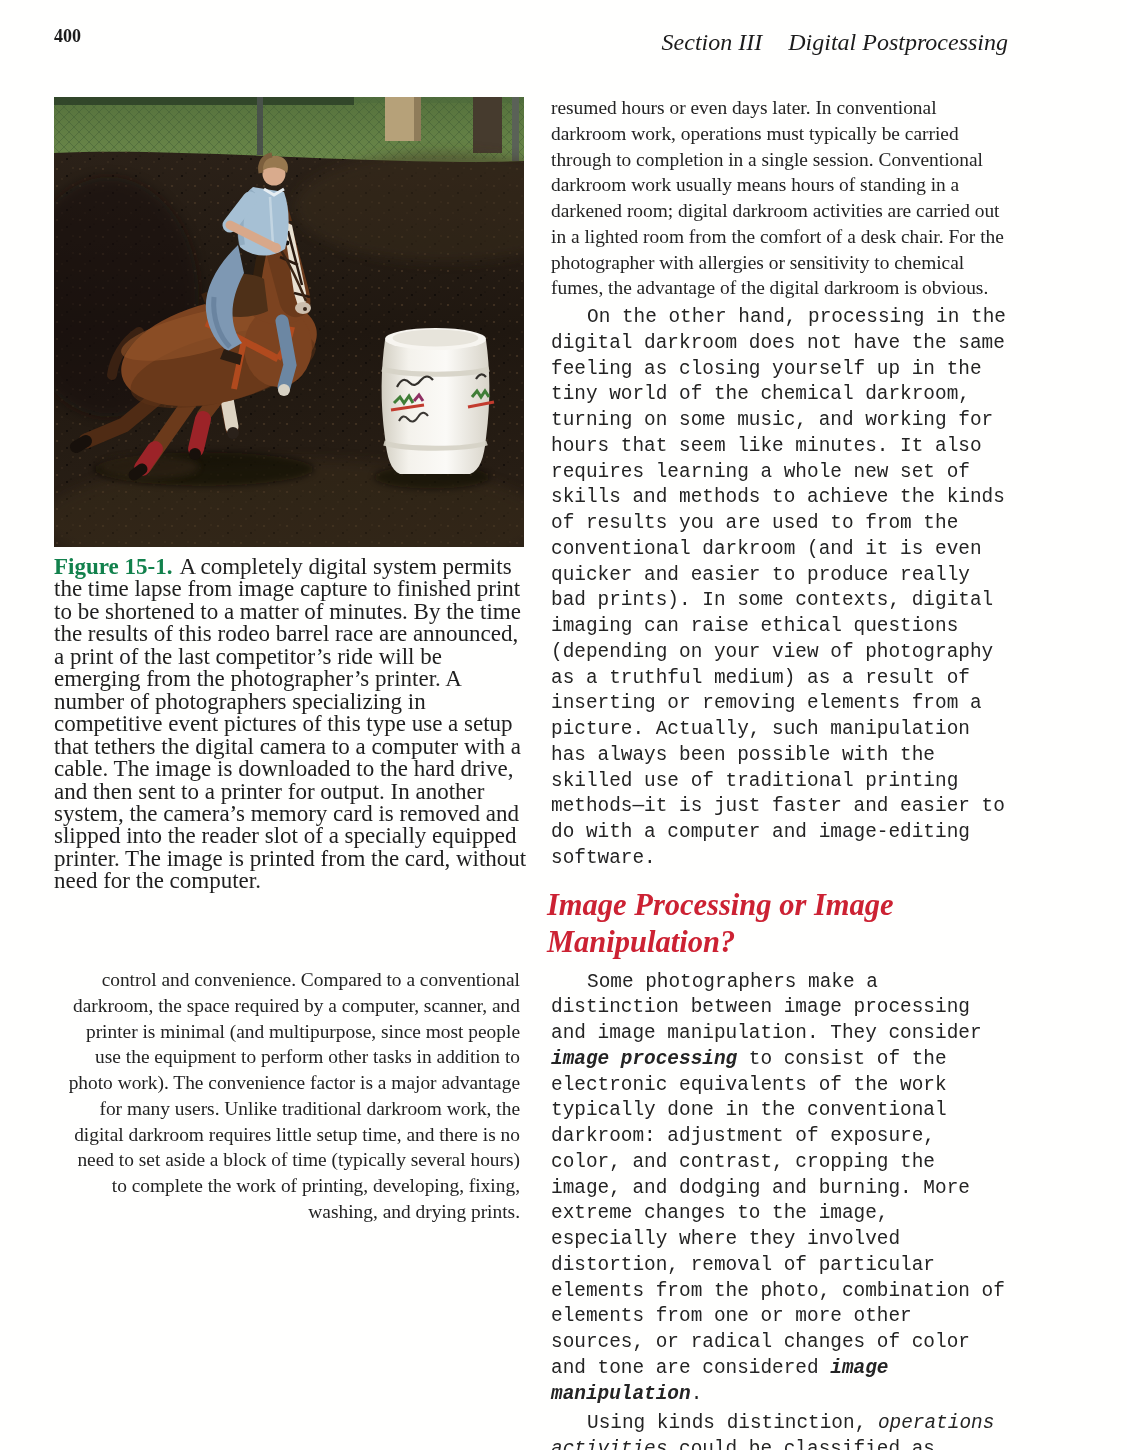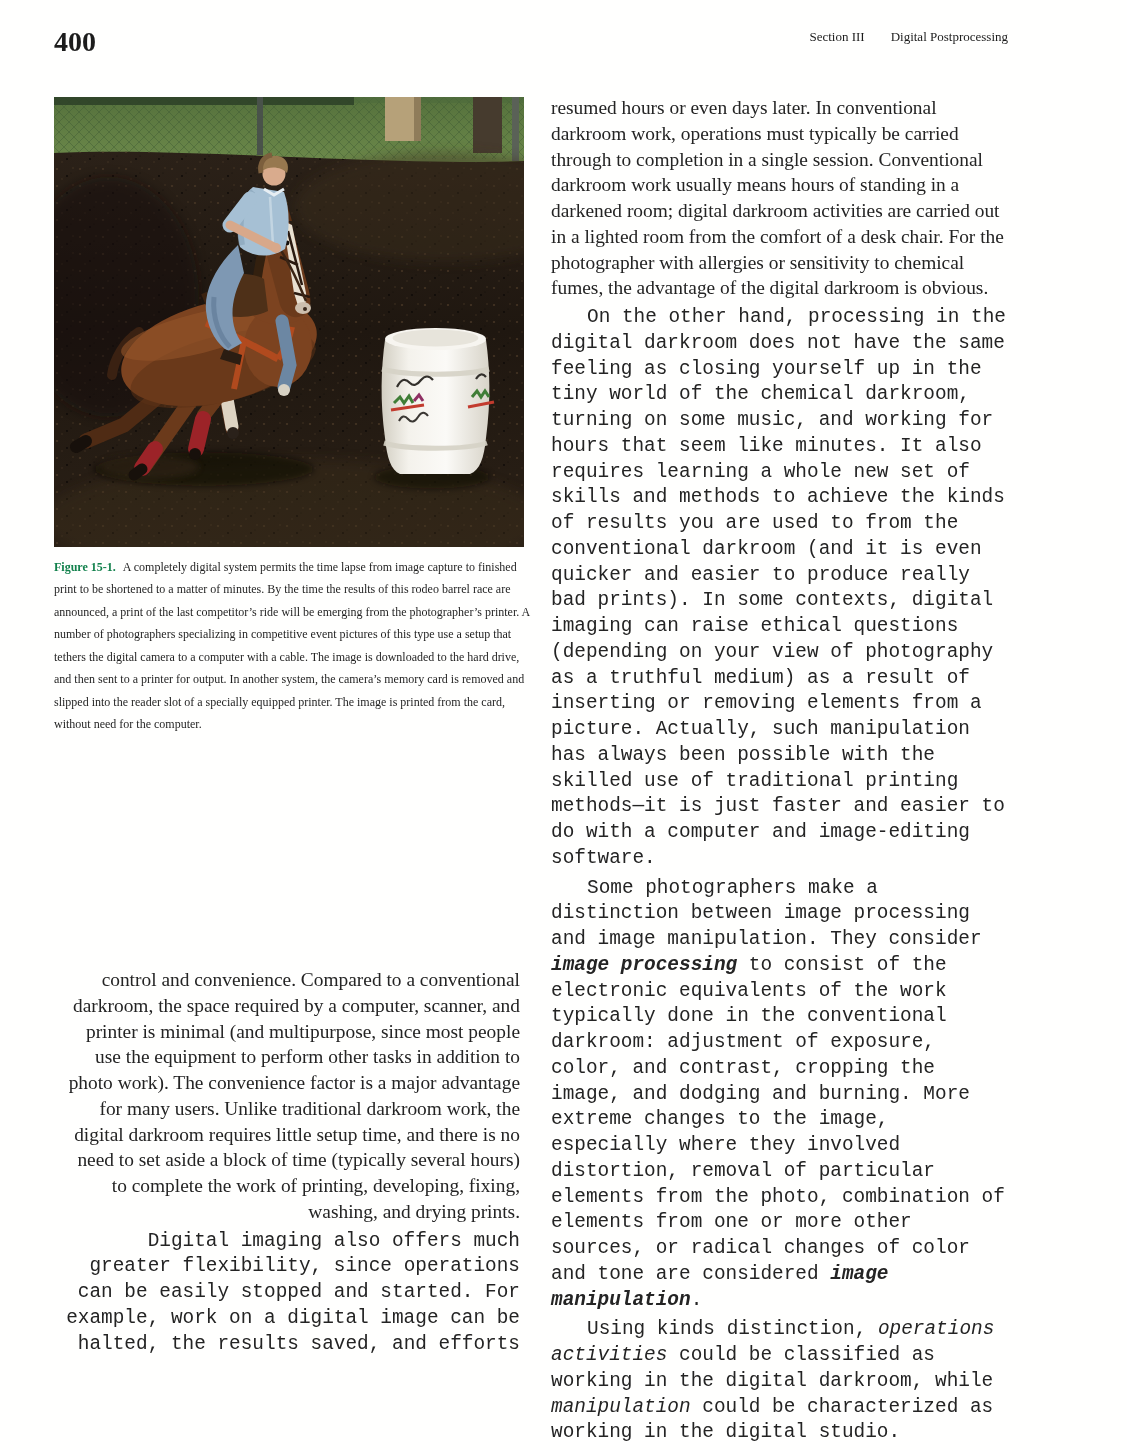--- a/index.html
+++ b/index.html
@@ -8,36 +8,36 @@
     width:1127px;height:1450px;
     margin:0 auto;
     background:#fffffe;
     font-family:"Liberation Serif","DejaVu Serif",serif;
     color:#242424;
     overflow:hidden;
   }
   
   .folio{
     position:absolute;left:54px;top:26px;
-    font-size:28px;font-weight:bold;color:#1c1c1c;
+    font-size:18px;font-weight:bold;color:#1c1c1c;
   }
   .running-head{
     position:absolute;top:29px;right:119px;
-    font-size:13px;color:#1c1c1c;white-space:nowrap;
+    font-style:italic;font-size:24px;color:#1c1c1c;white-space:nowrap;
   }
   .running-head .rh-title{margin-left:26px;}
   
   .photo{
     position:absolute;left:54px;top:97px;width:470px;height:450px;
     overflow:hidden;background:#201811;
   }
   .photo svg{display:block;width:100%;height:100%;}
   .caption{
     position:absolute;left:54px;top:556px;width:476px;
-    font-size:12px;line-height:22.45px;color:#1f1f1f;
+    font-size:23px;line-height:22.45px;color:#1f1f1f;
     text-align:left;
   }
   .fig-label{color:#12814c;font-weight:bold;padding-right:7px;}
   
   .col{
     position:absolute;width:470px;
     font-size:19.4px;line-height:25.75px;text-align:left;
   }
   .col-left{left:54px;top:963px;text-align:right;}
   .col-right{left:547px;top:91px;}
@@ -199,23 +199,23 @@
       </g>
     </svg>
   </div>
 
   <div class="caption">
     <span class="fig-label">Figure 15-1.</span><span>A completely digital system permits the time lapse from image capture to finished print to be shortened to a matter of minutes. By the time the results of this rodeo barrel race are announced, a print of the last competitor’s ride will be emerging from the photographer’s printer. A number of photographers specializing in competitive event pictures of this type use a setup that tethers the digital camera to a computer with a cable. The image is downloaded to the hard drive, and then sent to a printer for output. In another system, the camera’s memory card is removed and slipped into the reader slot of a specially equipped printer. The image is printed from the card, without need for the computer.</span>
   </div>
 
   <div class="col col-left">
     <p>control and convenience. Compared to a conventional darkroom, the space required by a computer, scanner, and printer is minimal (and multipurpose, since most people use the equipment to perform other tasks in addition to photo work). The convenience factor is a major advantage for many users. Unlike traditional darkroom work, the digital darkroom requires little setup time, and there is no need to set aside a block of time (typically several hours) to complete the work of printing, developing, fixing, washing, and drying prints.</p>
-    <p class="indent">Digital imaging also offers much greater flexibility, since operations can be easily stopped and started. For example, work on a digital image can be halted, the results saved, and efforts</p>
   </div>
 
   <div class="col col-right">
     <p>resumed hours or even days later. In conventional darkroom work, operations must typically be carried through to completion in a single session. Conventional darkroom work usually means hours of standing in a darkened room; digital darkroom activities are carried out in a lighted room from the comfort of a desk chair. For the photographer with allergies or sensitivity to chemical fumes, the advantage of the digital darkroom is obvious.</p>
     <p class="indent">On the other hand, processing in the digital darkroom does not have the same feeling as closing yourself up in the tiny world of the chemical darkroom, turning on some music, and working for hours that seem like minutes. It also requires learning a whole new set of skills and methods to achieve the kinds of results you are used to from the conventional darkroom (and it is even quicker and easier to produce really bad prints). In some contexts, digital imaging can raise ethical questions (depending on your view of photography as a truthful medium) as a result of inserting or removing elements from a picture. Actually, such manipulation has always been possible with the skilled use of traditional printing methods—it is just faster and easier to do with a computer and image-editing software.</p>
+    <h2 class="section-heading">Image Processing or Image Manipulation?</h2>
     <p class="indent"><span>Some photographers make a distinction between image processing and image manipulation. They consider </span><span class="bi">image processing</span><span> to consist of the electronic equivalents of the work typically done in the conventional darkroom: adjustment of exposure, color, and contrast, cropping the image, and dodging and burning. More extreme changes to the image, especially where they involved distortion, removal of particular elements from the photo, combination of elements from one or more other sources, or radical changes of color and tone are considered </span><span class="bi">image manipulation</span><span>.</span></p>
     <p class="indent"><span>Using kinds distinction, </span><span class="i">operations activities</span><span> could be classified as working in the digital darkroom, while </span><span class="i">manipulation</span><span> could be characterized as working in the digital studio.</span></p>
   </div>
 
 </div>
 
 </body></html>

